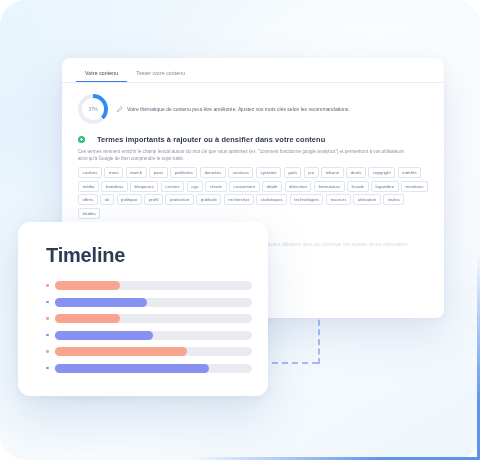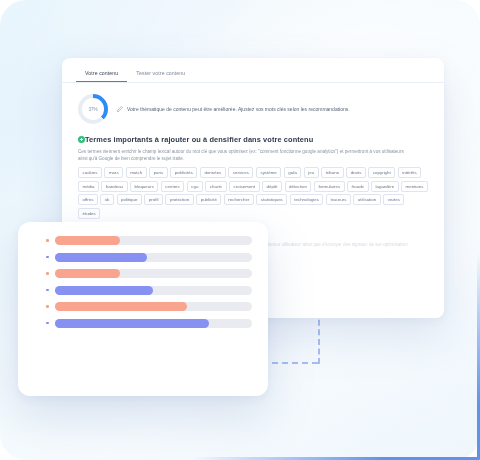--- a/index.html
+++ b/index.html
@@ -75,21 +75,21 @@
   .donut-val{
     position:absolute;left:0;top:0;width:30px;height:30px;
     display:flex;align-items:center;justify-content:center;
     font-size:4.6px;color:#8a93a4;z-index:2;
   }
   .score-text{display:flex;align-items:center;gap:4px;font-size:5px;color:#5c6running;}
   .score-text{color:#5c6678;}
   .pencil{width:6px;height:6px;flex:0 0 auto;}
 
   .sec{padding:7px 16px 0 16px;}
-  .sec-head{display:flex;align-items:center;gap:0;margin-bottom:4px;}
+  .sec-head{display:flex;align-items:center;gap:12px;margin-bottom:4px;}
   .ic-plus{
     width:7px;height:7px;border-radius:50%;background:#2fc07a;position:relative;flex:0 0 auto;
   }
   .ic-plus::before,.ic-plus::after{
     content:"";position:absolute;background:#fff;
   }
   .ic-plus::before{left:1.6px;top:3.1px;width:3.8px;height:.9px;}
   .ic-plus::after{left:3.05px;top:1.6px;width:.9px;height:3.8px;}
   .ic-minus{
     width:7px;height:7px;border-radius:50%;background:#f26a5e;position:relative;flex:0 0 auto;
@@ -227,20 +227,21 @@
           <div class="chip">cookies</div>
           <div class="chip">contenu</div>
           <div class="chip">contenus</div>
           <div class="chip">actualité</div>
         </div>
     </div>
 
   </div>
 
   <div class="tl-card">
+    <div class="tl-title">Timeline</div>
     <div class="tl-rows" id="tl-rows">
         <div class="tl-row">
           <span class="tl-dot c"></span>
           <div class="tl-track">
             <div class="tl-fill c" style="width: 33%;"></div>
           </div>
         </div>
         <div class="tl-row">
           <span class="tl-dot b"></span>
           <div class="tl-track">

